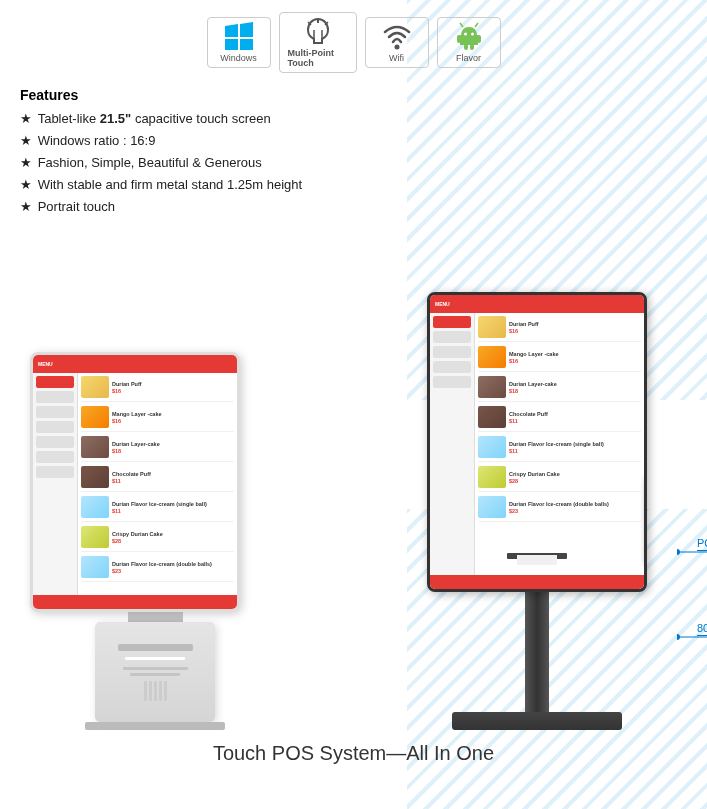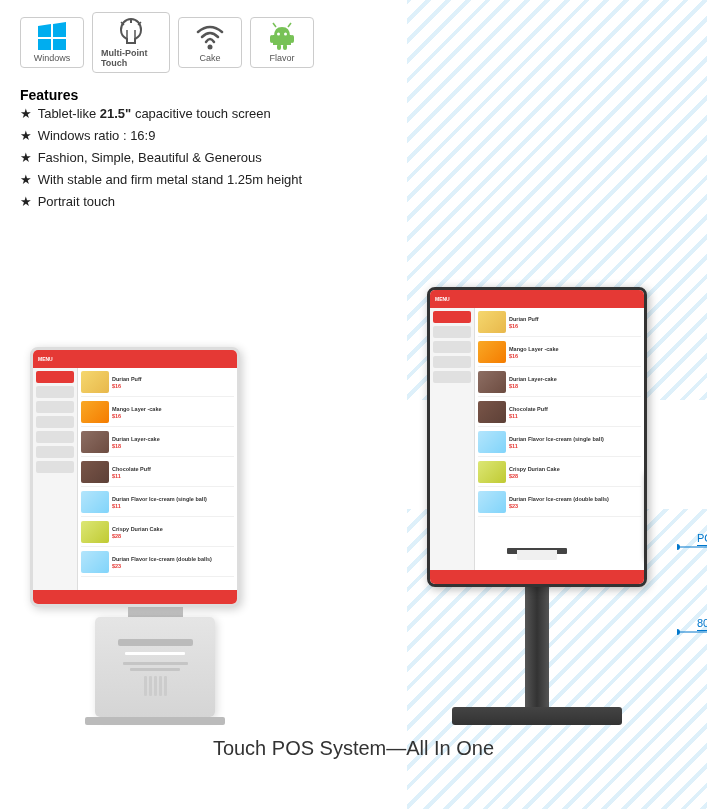--- a/index.html
+++ b/index.html
@@ -71,20 +71,21 @@
       z-index: 1;
       padding: 12px 20px;
     }
 
     
     .icons-row {
       display: flex;
       align-items: center;
       gap: 8px;
       margin-bottom: 14px;
+      justify-content: center;
     }
     .icon-badge {
       display: flex;
       flex-direction: column;
       align-items: center;
       border: 1.5px solid #ccc;
       border-radius: 4px;
       padding: 4px 8px;
       width: 64px;
       font-size: 9px;
@@ -94,20 +95,21 @@
       margin-bottom: 3px;
     }
 
     
     .features-section {
       margin-bottom: 10px;
     }
     .features-title {
       font-weight: bold;
       font-size: 14px;
+      margin-bottom: 5px;
     }
     .feature-item {
       display: flex;
       align-items: baseline;
       gap: 6px;
       font-size: 13px;
       line-height: 1.7;
       color: #222;
     }
     .feature-star {
@@ -312,21 +314,21 @@
       <span>Multi-Point Touch</span>
     </div>
 
     <div class="icon-badge">
       <svg width="32" height="28" viewBox="0 0 32 28">
         <path d="M4 10 Q16 0 28 10" fill="none" stroke="#555" stroke-width="2.5" stroke-linecap="round"></path>
         <path d="M8 15 Q16 7 24 15" fill="none" stroke="#555" stroke-width="2.5" stroke-linecap="round"></path>
         <path d="M12 20 Q16 14 20 20" fill="none" stroke="#555" stroke-width="2.5" stroke-linecap="round"></path>
         <circle cx="16" cy="25" r="2.5" fill="#555"></circle>
       </svg>
-      <span>Cake</span>
+      <span>Wifi</span>
     </div>
 
     <div class="icon-badge">
       <svg width="32" height="28" viewBox="0 0 32 28">
         <path d="M8 14 Q8 5 16 5 Q24 5 24 14 L24 22 L8 22 Z" fill="#78c257"></path>
         <rect x="7" y="13" width="18" height="10" fill="#78c257"></rect>
         <rect x="11" y="22" width="4" height="6" rx="2" fill="#78c257"></rect>
         <rect x="17" y="22" width="4" height="6" rx="2" fill="#78c257"></rect>
         <rect x="4" y="13" width="4" height="8" rx="2" fill="#78c257"></rect>
         <rect x="24" y="13" width="4" height="8" rx="2" fill="#78c257"></rect>

